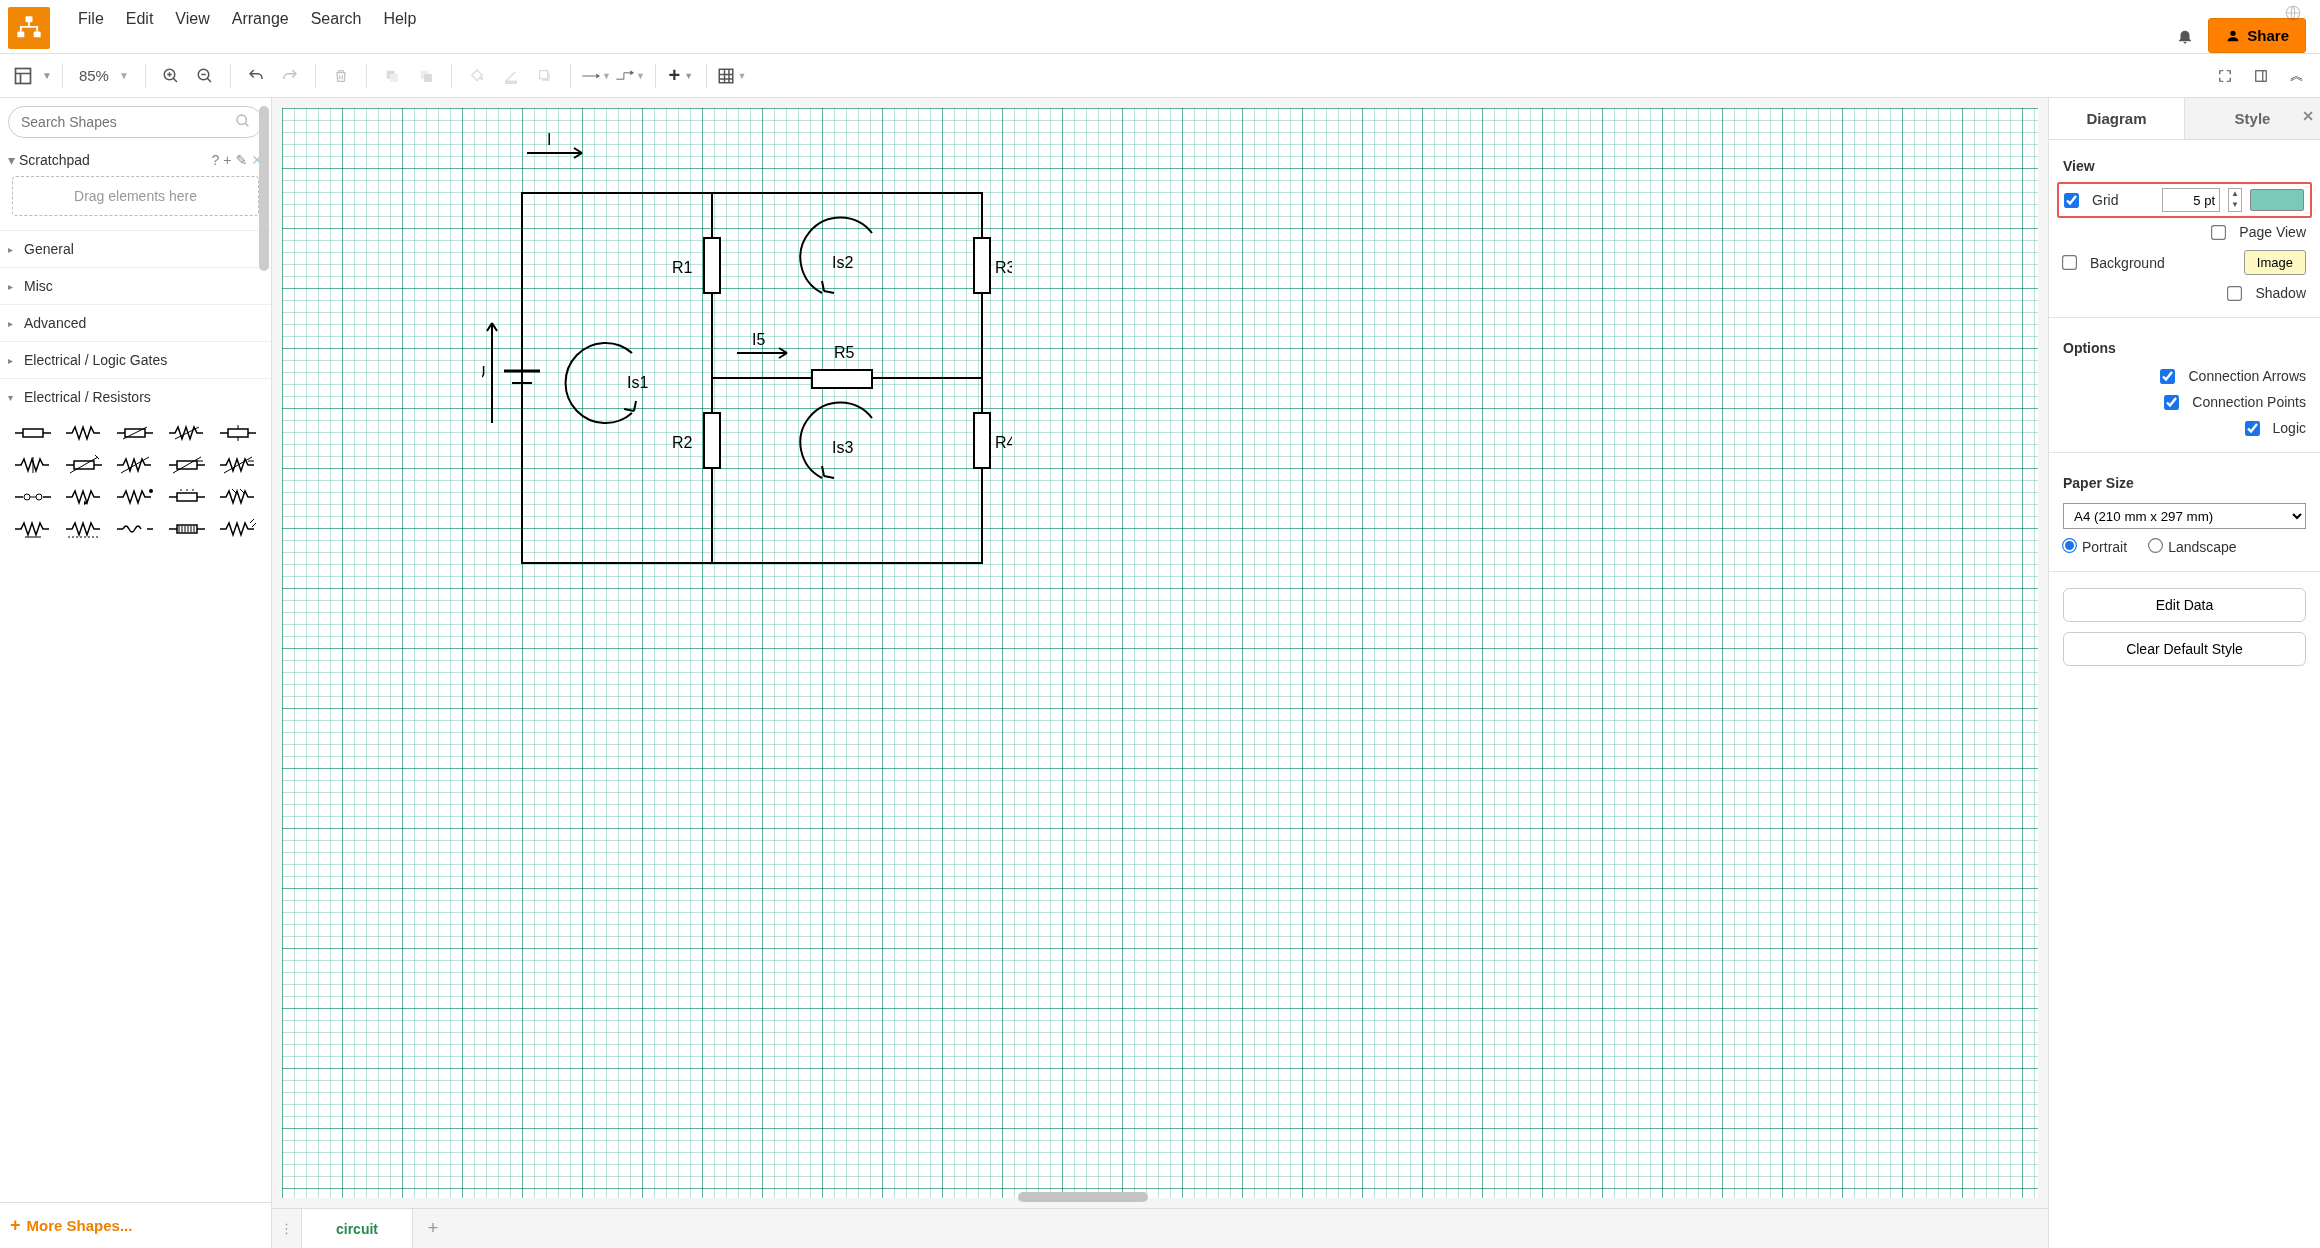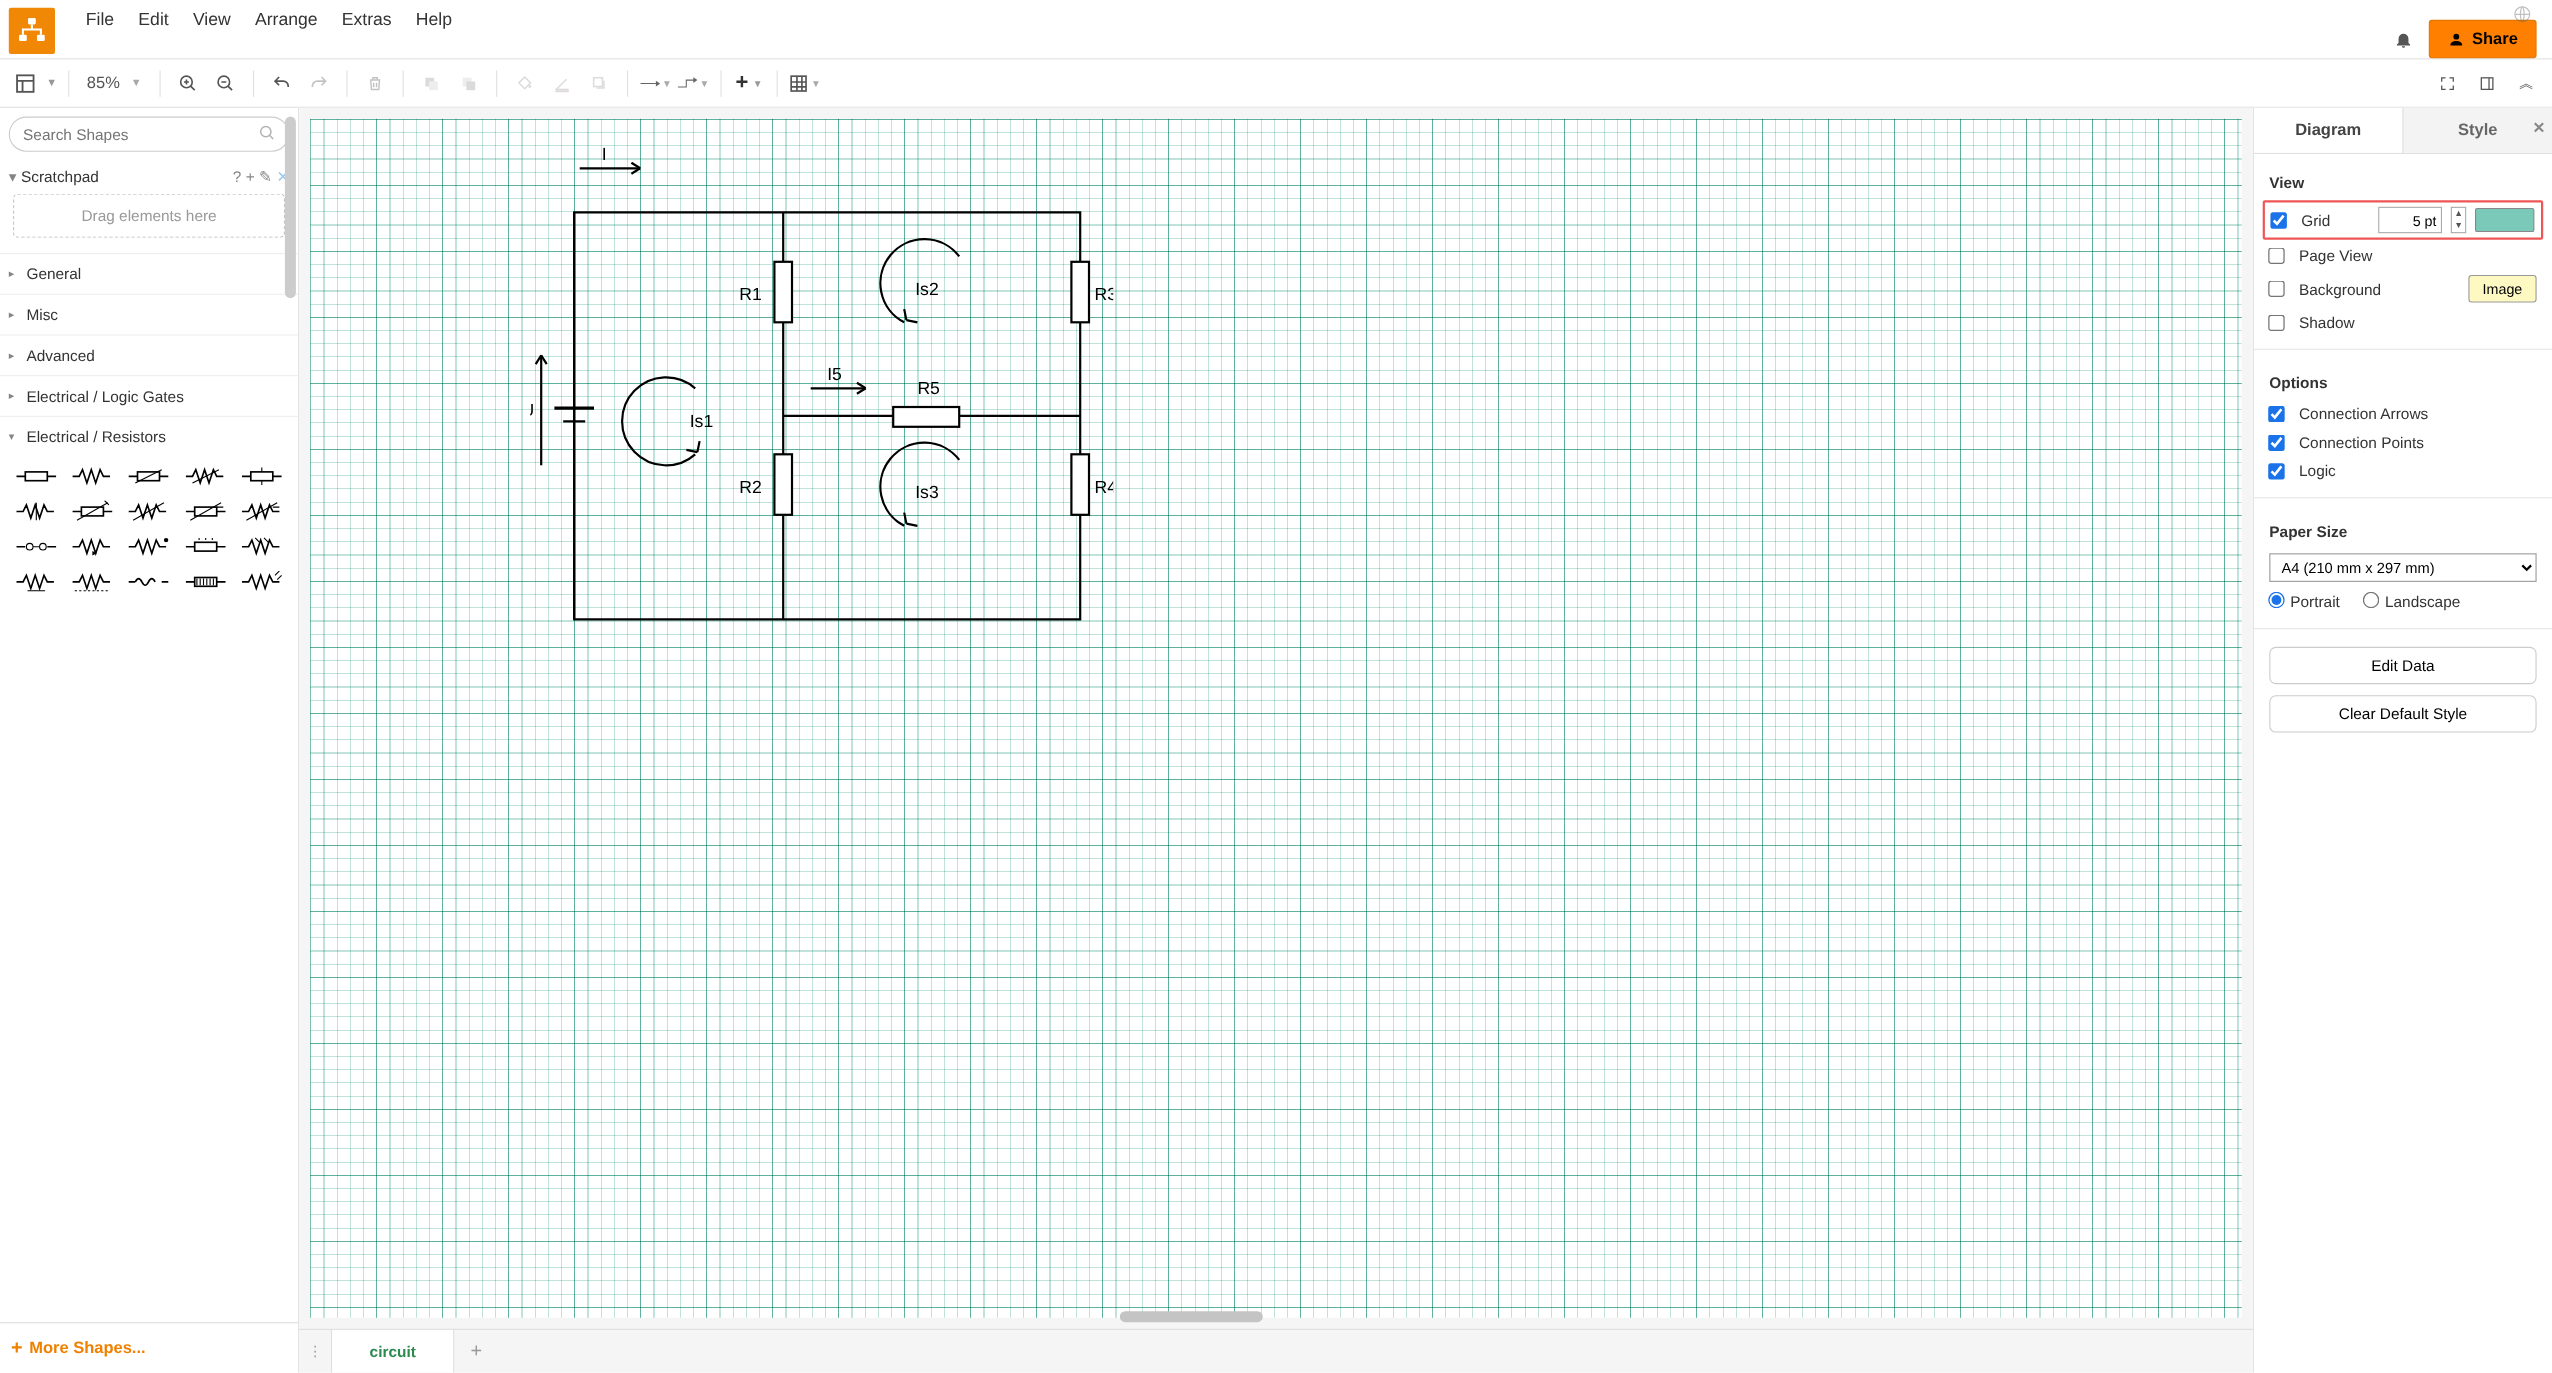--- a/index.html
+++ b/index.html
@@ -76,21 +76,21 @@
   .page-add { width: 40px; display: flex; align-items: center; justify-content: center; color: #999; font-size: 18px; }
 
   
   .right-panel { width: 272px; border-left: 1px solid #e0e0e0; background: #fff; display: flex; flex-direction: column; }
   .tabs { display: flex; border-bottom: 1px solid #e0e0e0; }
   .tab { flex: 1; text-align: center; padding: 12px 0; font-size: 15px; font-weight: 600; color: #444; }
   .tab.inactive { background: #f3f3f3; border-left: 1px solid #e0e0e0; color: #666; position: relative; }
   .tab-close { position: absolute; right: 6px; top: 10px; color: #888; font-size: 14px; }
   .panel-body { padding: 12px 14px; display: flex; flex-direction: column; gap: 10px; font-size: 14px; color: #333; }
   .panel-label { font-weight: 700; padding: 6px 0 2px; }
-  .row { display: flex; align-items: center; gap: 8px; }
+  .row { display: flex; align-items: center; gap: 8px; justify-content: flex-end; }
   .highlight-row { border: 2px solid #e55; border-radius: 2px; padding: 4px 6px; margin: -4px -6px; }
   .grid-size { margin-left: auto; width: 58px; height: 24px; border: 1px solid #aaa; text-align: right; padding-right: 4px; font-size: 13px; }
   .spin { width: 14px; display: flex; flex-direction: column; border: 1px solid #aaa; height: 24px; }
   .spin div { flex: 1; font-size: 8px; text-align: center; line-height: 10px; color: #555; }
   .color-swatch { width: 54px; height: 22px; border: 1px solid #888; background: #7bc9b8; border-radius: 2px; }
   .img-btn { margin-left: auto; border: 1px solid #999; background: #fef9c3; border-radius: 3px; padding: 4px 12px; font-size: 13px; }
   .paper-select { width: 100%; height: 26px; border: 1px solid #999; background: #fff; padding: 0 6px; }
   .radio-row { display: flex; gap: 22px; }
   .action-btn { width: 100%; border: 1px solid #ccc; background: #fff; border-radius: 6px; padding: 8px; font-size: 14px; }
   .hr { height: 1px; background: #e5e5e5; margin: 6px -14px; }
@@ -112,21 +112,21 @@
             <path d="M12 7v4M12 11H5v4M12 11h7v4" stroke="#fff" stroke-width="1.6" fill="none"></path>
           </g>
         </svg>
     </div>
     <div class="title-menu">
       <div class="menubar">
         <div class="menu-item">File</div>
         <div class="menu-item">Edit</div>
         <div class="menu-item">View</div>
         <div class="menu-item">Arrange</div>
-        <div class="menu-item">Extras</div>
+        <div class="menu-item">Search</div>
         <div class="menu-item">Help</div>
       </div>
     </div>
     <div class="top-right">
       <svg class="bell" viewBox="0 0 24 24">
           <path d="M12 22a2 2 0 002-2h-4a2 2 0 002 2zm6-6V11a6 6 0 10-12 0v5l-2 2v1h16v-1l-2-2z"></path>
         </svg>
       <button class="share-btn">
         <svg width="16" height="16" viewBox="0 0 24 24" fill="#000">
             <path d="M12 12a4 4 0 100-8 4 4 0 000 8zm0 2c-4 0-8 2-8 5v1h16v-1c0-3-4-5-8-5z"></path>

